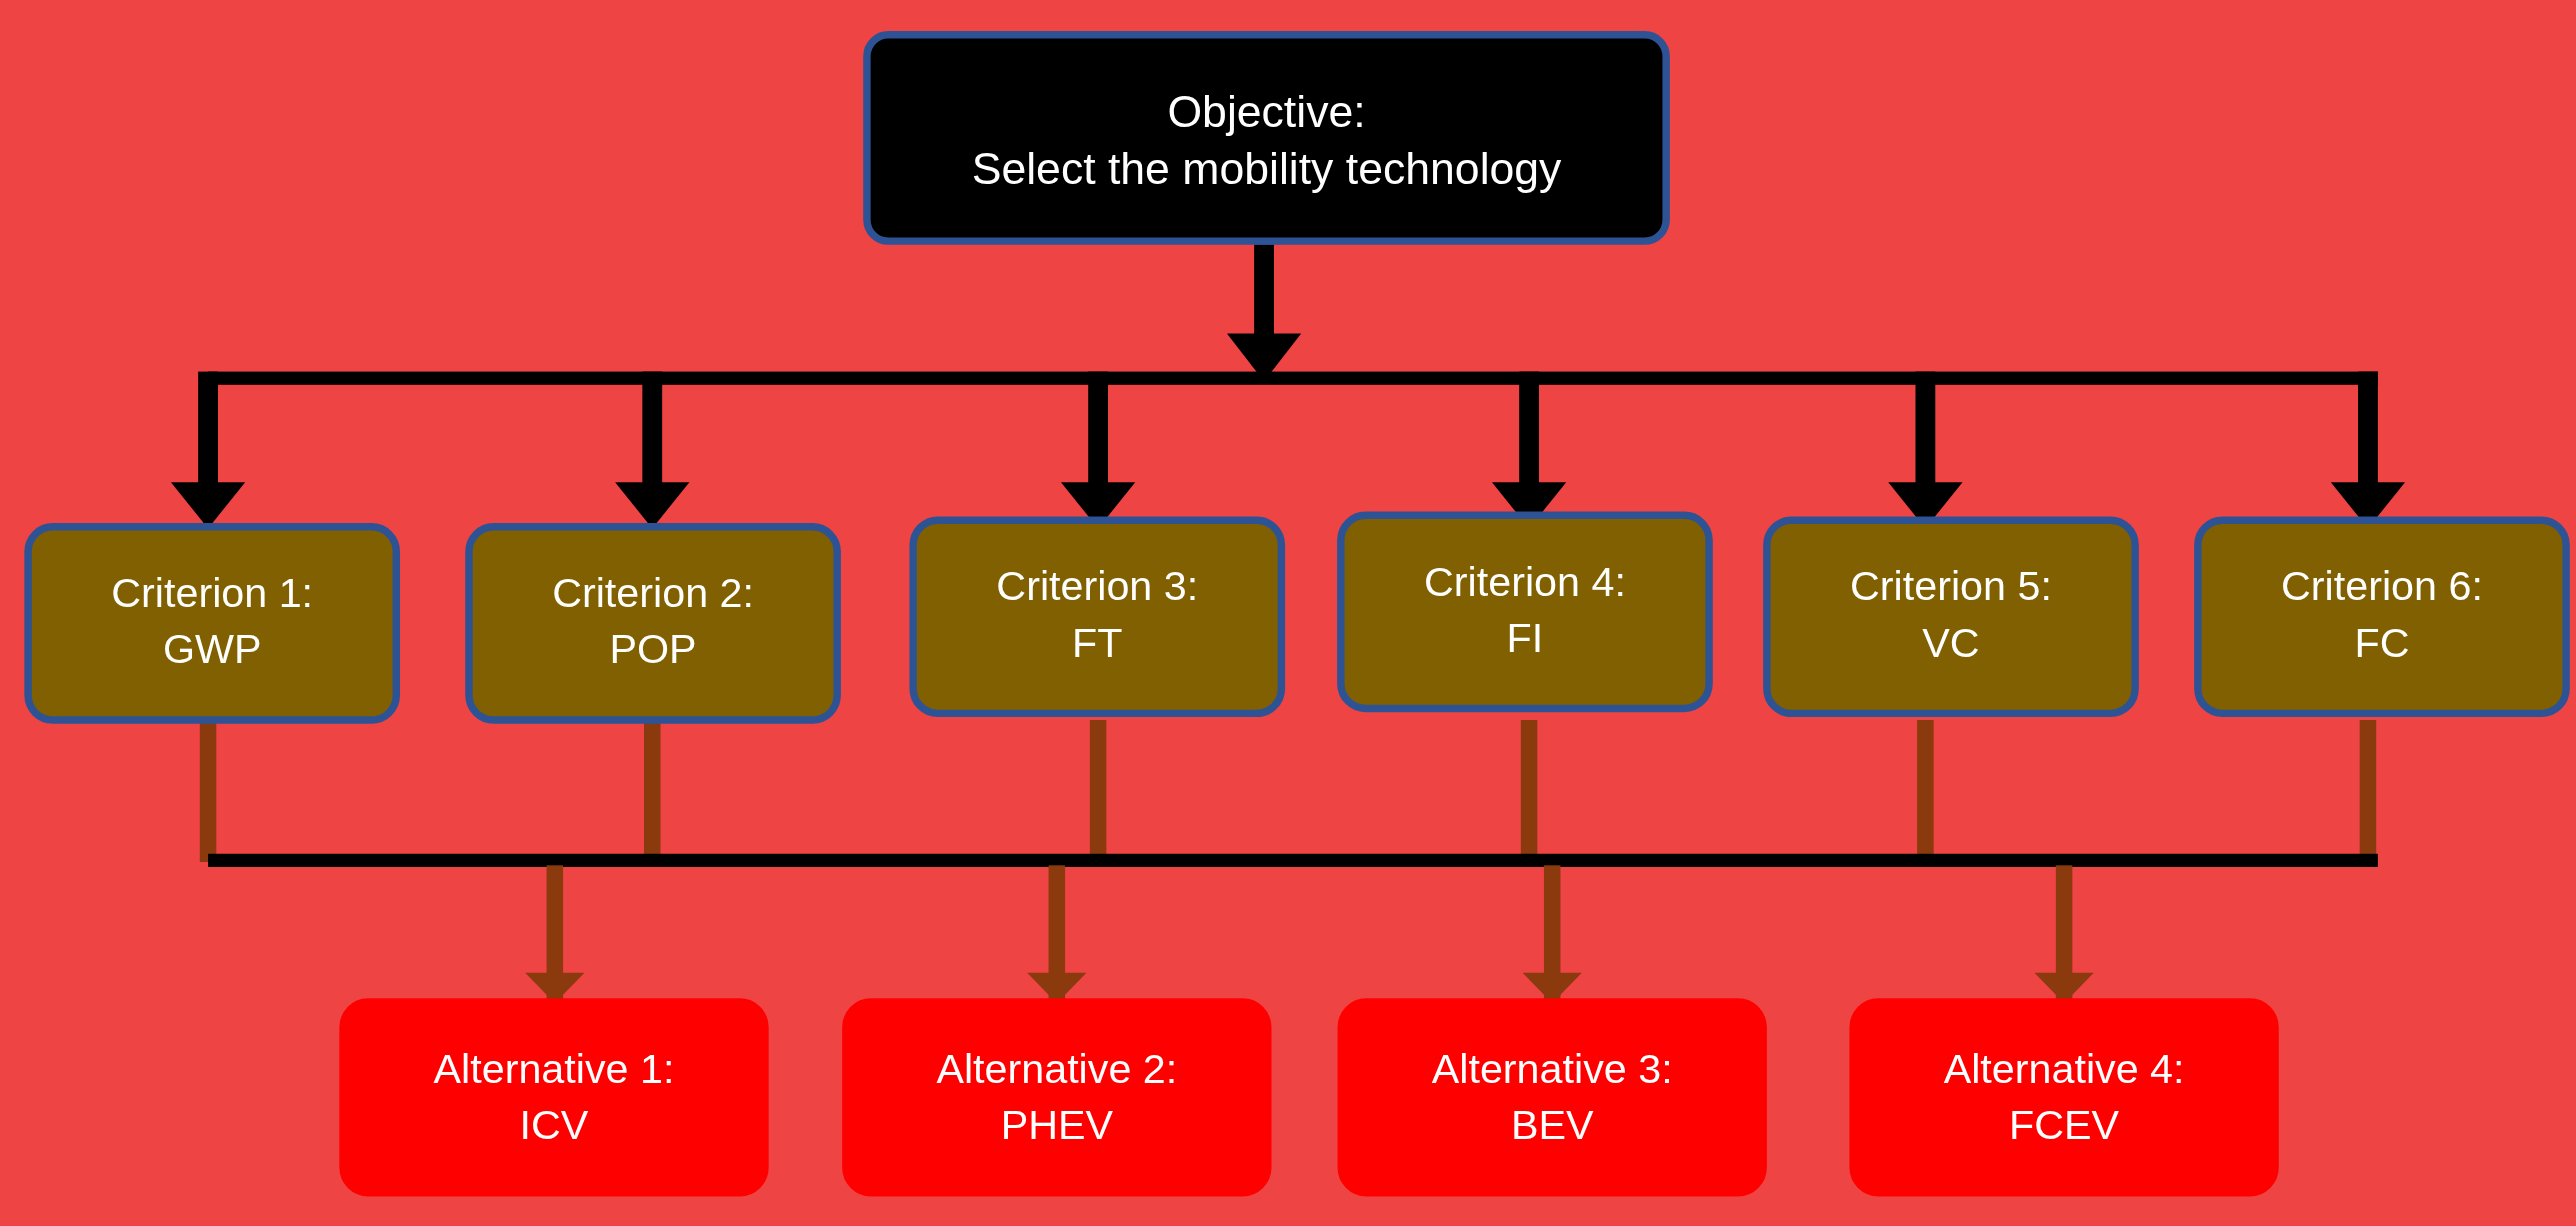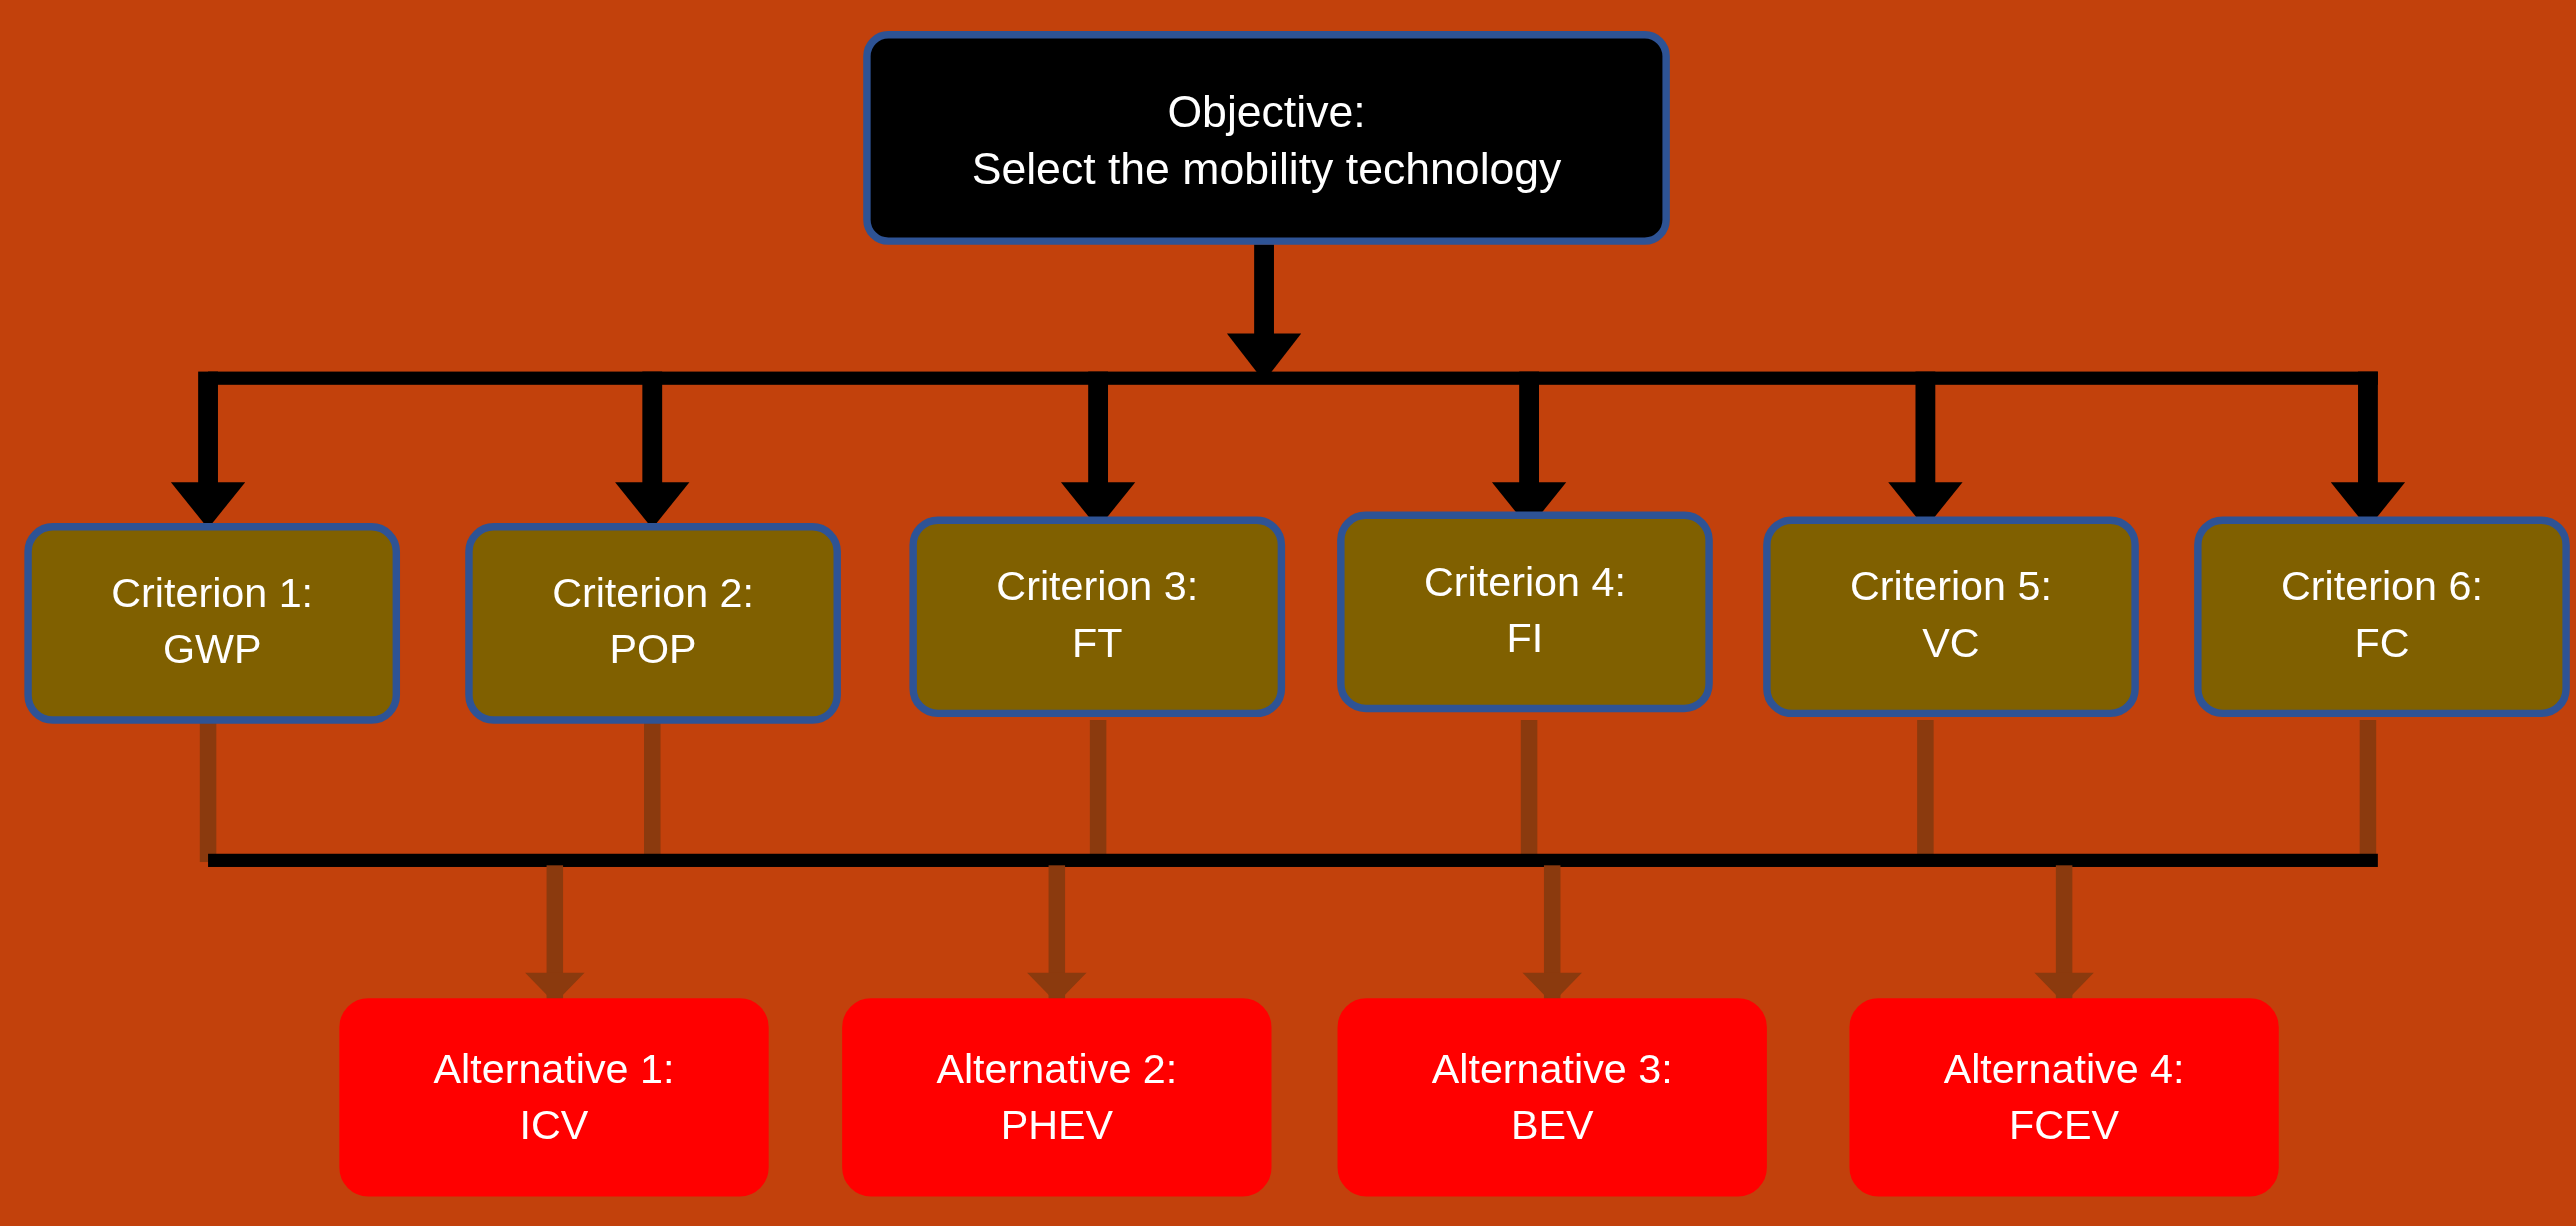--- a/index.html
+++ b/index.html
@@ -4,21 +4,21 @@
 <style>
   html, body {
     margin: 0;
     padding: 0;
     background: #ffffff;
   }
   #canvas {
     position: relative;
     width: 2576px;
     height: 1227px;
-    background: #c2410c;
+    background: #ef4444;
     overflow: hidden;
     font-family: "Liberation Sans", sans-serif;
   }
   #diagram {
     position: absolute;
     inset: 0;
     width: 2576px;
     height: 1227px;
     display: block;
   }

